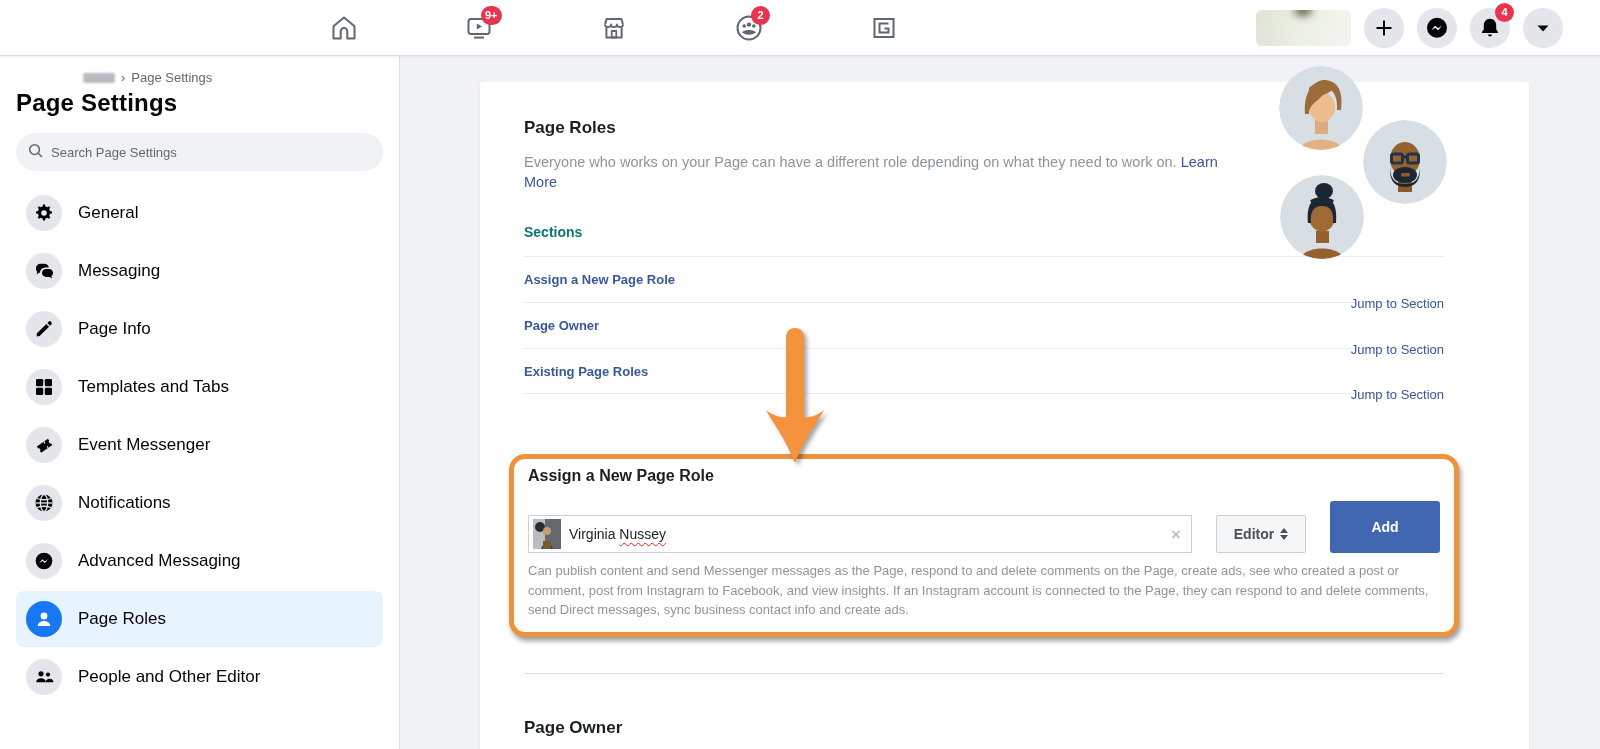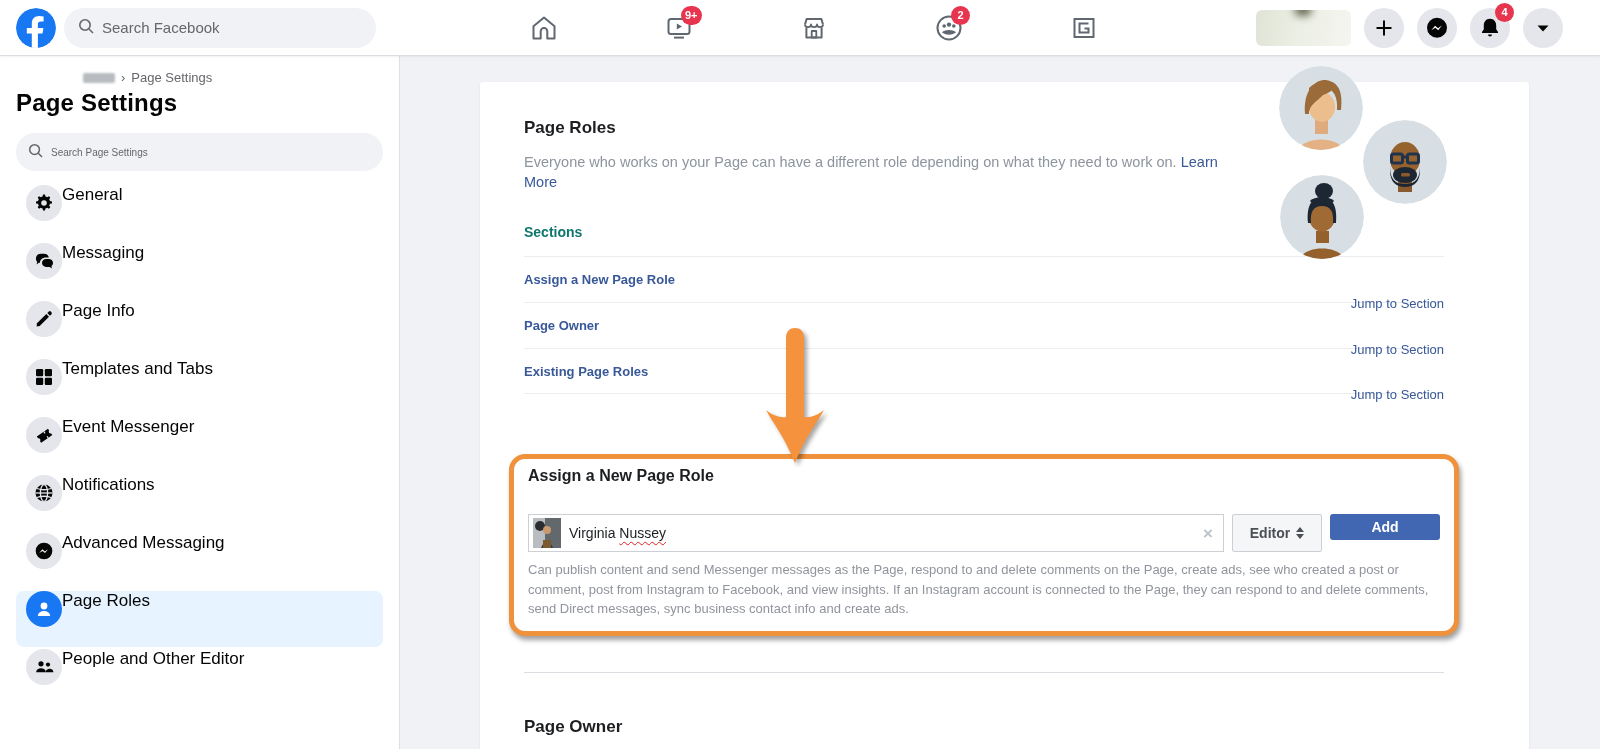--- a/index.html
+++ b/index.html
@@ -33,25 +33,25 @@
   .circle-btn .badge { top:-5px; left:25px; }
 
   
   .sidebar { position:absolute; top:56px; left:0; bottom:0; width:400px; background:#fff;
              border-right:1px solid #dddfe2; padding:14px 16px 0 16px; z-index:10; }
   .crumbs { display:flex; align-items:center; gap:6px; font-size:13px; color:#65676b; padding-left:67px; }
   .crumb-blur { width:32px; height:10px; border-radius:2px; background:#b8bcc0; filter:blur(1px); }
   .side-title { font-size:24px; font-weight:bold; color:#050505; margin-top:4px; letter-spacing:.2px; }
   .side-search { display:flex; align-items:center; gap:8px; background:#f0f2f5; border-radius:19px; height:38px;
                  padding:0 12px; margin-top:16px; }
-  .side-search input { border:0; outline:0; background:transparent; font-size:10px; width:100%; color:#4d7c0f;
+  .side-search input { border:0; outline:0; background:transparent; font-size:13px; width:100%; color:#4d7c0f;
                  font-family:"Liberation Sans",sans-serif; }
   .side-search input::placeholder { color:#65676b; }
   .side-list { margin-top:14px; }
-  .side-item { display:flex; align-items:flex-start; height:56px; padding:0 10px; border-radius:8px;
+  .side-item { display:flex; align-items:center; gap:16px; height:56px; padding:0 10px; border-radius:8px;
                cursor:pointer; margin-bottom:2px; }
   .side-item.selected { background:#e7f3ff; }
   .side-ic { width:36px; height:36px; border-radius:50%; background:#e4e6eb; display:flex; align-items:center;
              justify-content:center; flex:0 0 auto; }
   .side-item.selected .side-ic { background:#1877f2; }
   .side-label { font-size:17px; font-weight:500; color:#050505; }
 
   
   .card { position:absolute; left:480px; top:82px; width:1049px; height:700px; background:#fff;
           border-radius:3px; box-shadow:0 1px 2px rgba(0,0,0,.1); padding:36px 85px 0 44px; z-index:5; }
@@ -62,65 +62,50 @@
   .sec-list { margin-top:16px; }
   .sec-row { display:flex; align-items:center; justify-content:space-between; height:46px;
              border-top:1px solid #ebedf0; }
   .sec-row:last-child { border-bottom:1px solid #ebedf0; }
   .sec-link { font-size:13px; font-weight:bold; color:#385898; text-decoration:none; cursor:pointer; }
   .sec-jump { font-size:13px; color:#385898; text-decoration:none; cursor:pointer;margin-top:47px; }
 
   .assign-box { margin:60px -15px 0 -15px; border:5px solid #f0913c; border-radius:16px;
                 padding:8px 14px 12px 14px; box-shadow:2px 4px 5px rgba(0,0,0,.38); background:#fff; }
   .assign-head { font-size:16px; font-weight:bold; color:#1c1e21; }
-  .assign-row { display:flex; align-items:flex-start; gap:8px; margin-top:29px; }
+  .assign-row { display:flex; align-items:flex-end; gap:24px; margin-top:16px; }
   .person-input { flex:1; display:flex; align-items:center; height:38px; border:1px solid #ccd0d5;
                   background:#fff; padding:0 10px 0 4px; }
   .person-thumb { width:28px; height:30px; flex:0 0 auto; margin-right:8px; }
   .person-name { font-size:14px; color:#1c1e21; }
   .misspell { text-decoration:underline; text-decoration-style:wavy; text-decoration-color:#e02020;
               text-underline-offset:3px; text-decoration-thickness:1px; }
   .clear-x { margin-left:auto; color:#bec3c9; font-size:17px; font-weight:bold; cursor:pointer; line-height:1; }
   .role-btn { width:90px; height:38px; background:#f5f6f7; border:1px solid #ccd0d5; border-radius:2px;
               display:flex; align-items:center; justify-content:center; gap:6px; font-size:14px; font-weight:bold;
               color:#4b4f56; cursor:pointer; font-family:"Liberation Sans",sans-serif; }
   .sort-glyph { display:flex; flex-direction:column; gap:2px; }
   .sort-glyph i { display:block; width:0; height:0; border-left:4px solid transparent; border-right:4px solid transparent; }
   .sort-up { border-bottom:5px solid #4b4f56; }
   .sort-down { border-top:5px solid #4b4f56; }
-  .add-btn { width:110px; height:26px; background:#4267b2; color:#fff; border:0; border-radius:3px;
+  .add-btn { width:110px; height:52px; background:#4267b2; color:#fff; border:0; border-radius:3px;
              font-size:14px; font-weight:bold; cursor:pointer; font-family:"Liberation Sans",sans-serif; }
   .role-desc { margin-top:8px; font-size:13px; line-height:19.5px; color:#90949c; }
 
   .after-divider { border:0; border-top:1px solid #dadde1; margin:36px 0 0 0; }
   .owner-head { margin-top:44px; font-size:17px; font-weight:bold; color:#1c1e21; }
 
   
   .deco-av { position:absolute; z-index:20; }
   .arrow-wrap { position:absolute; left:753px; top:322px; z-index:30; pointer-events:none; }
 </style>
 </head>
 <body>
 
 <header class="topnav">
-  <div class="nav-left">
-    <svg class="fb-logo" viewBox="0 0 40 40">
-      <circle cx="20" cy="20" r="20" fill="#1877f2"></circle>
-      <path d="M26.5 25.6l.9-5.6h-5.5v-3.7c0-1.6.6-2.9 3.1-2.9h2.6V8.5c-1.4-.2-2.9-.4-4.4-.4-4.5 0-7.4 2.7-7.4 7.6v4.3h-5v5.6h5V40a20 20 0 0 0 6.1 0V25.6z" fill="#fff"></path>
-    </svg>
-    <div class="nav-search">
-      <span class="mag">
-        <svg width="16" height="16" viewBox="0 0 16 16" fill="none" stroke="#65676b" stroke-width="1.6">
-          <circle cx="7" cy="7" r="5.2"></circle>
-            <line x1="11" y1="11" x2="15" y2="15"></line>
-        </svg>
-      </span>
-      <input type="text" placeholder="Search Facebook" style="">
-    </div>
-  </div>
 
   <nav class="nav-center">
     <div class="nav-tab">
       <svg width="28" height="28" viewBox="0 0 28 28" fill="none" stroke="#606770" stroke-width="2" stroke-linejoin="round">
         <path d="M3.5 12.2 L14 3.6 L24.5 12.2 V24.4 H17.3 V17.4 a3.3 3.3 0 0 0 -6.6 0 V24.4 H3.5 Z"></path>
       </svg>
     </div>
     <div class="nav-tab">
       <svg width="28" height="28" viewBox="0 0 28 28" fill="none" stroke="#606770" stroke-width="2">
         <rect x="3.5" y="5" width="21" height="15" rx="2.5"></rect>

